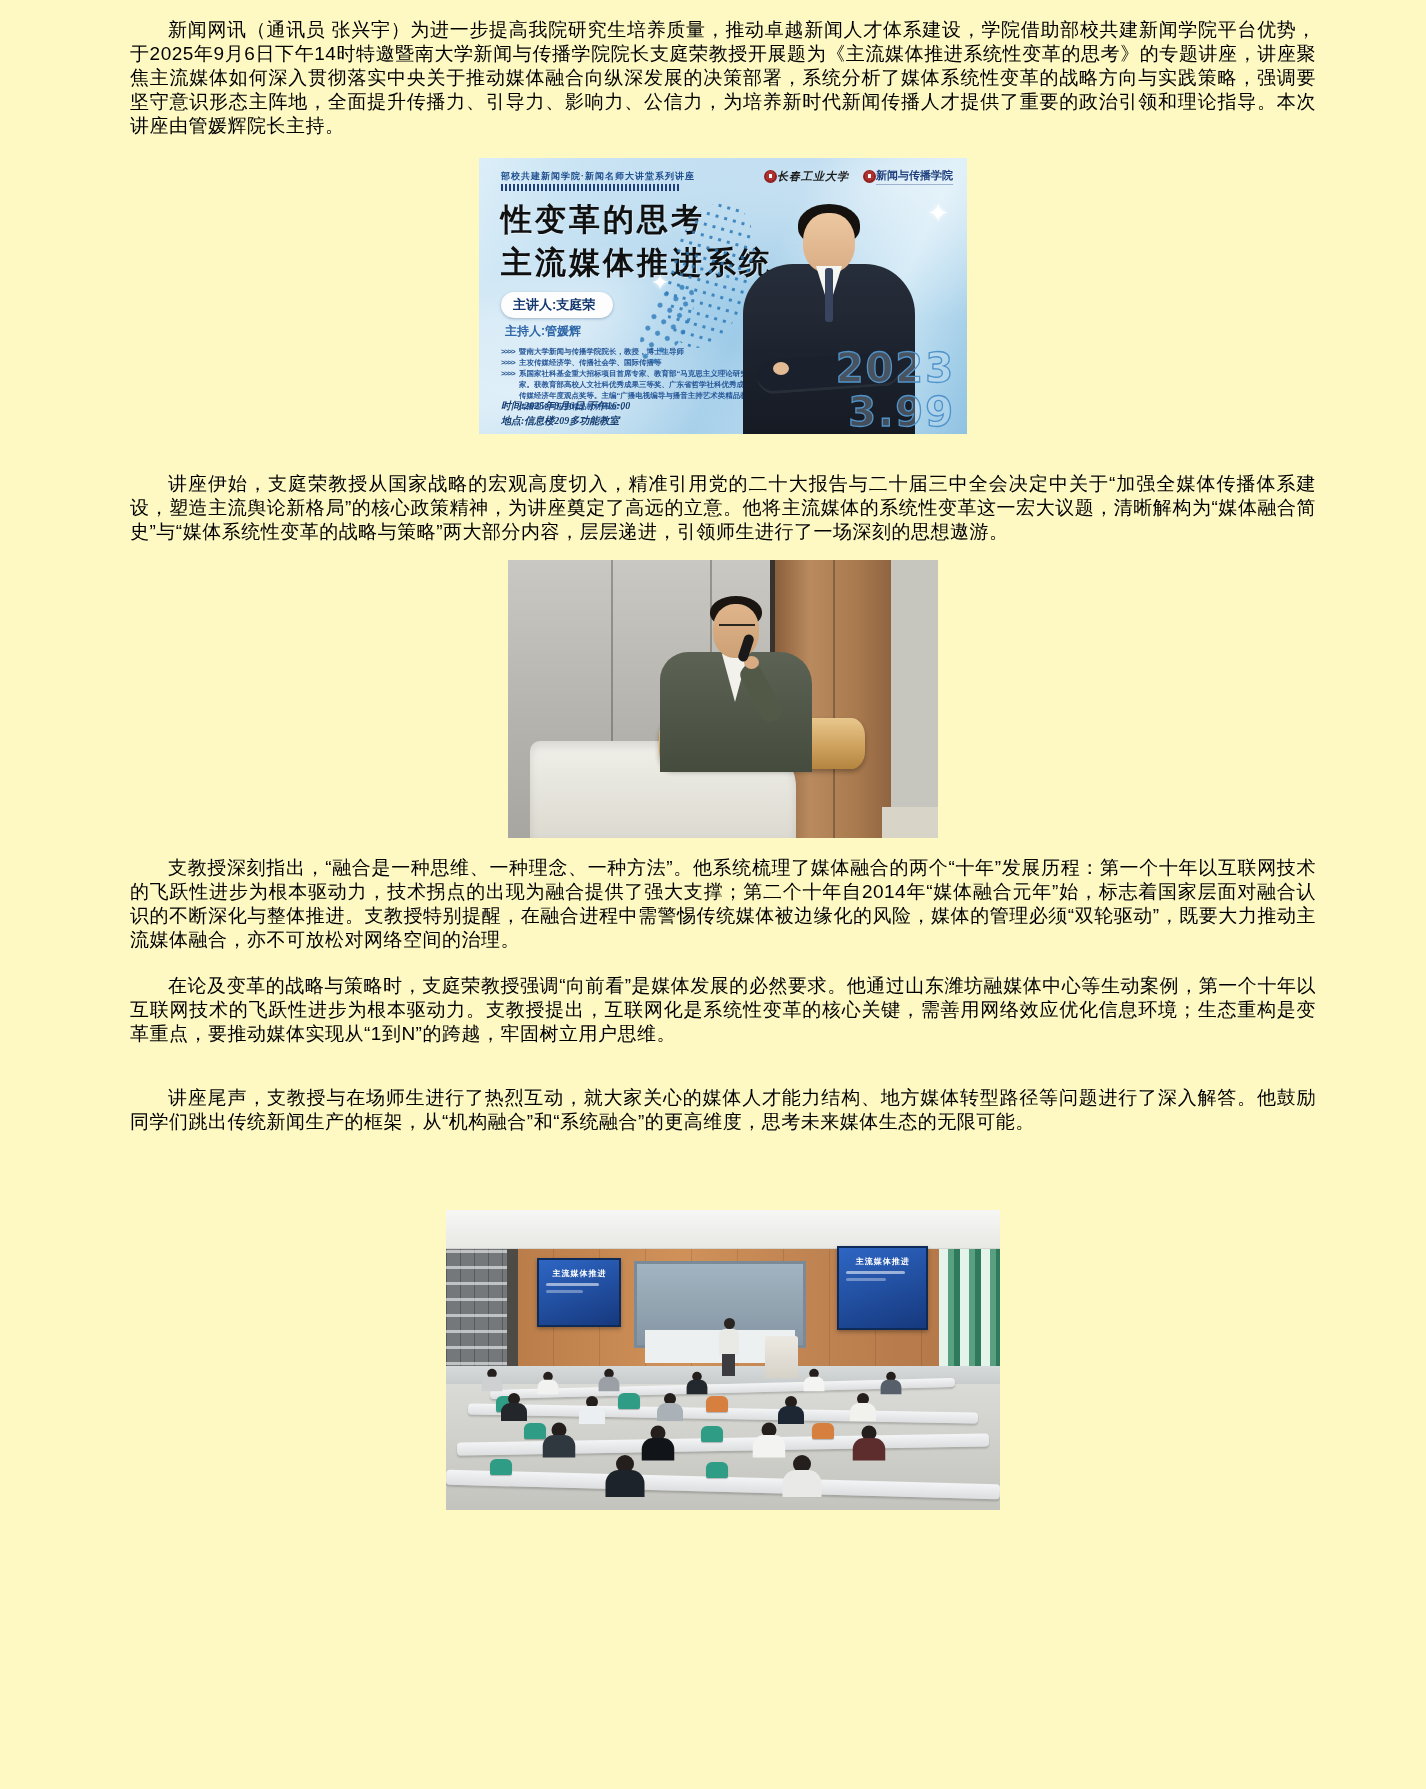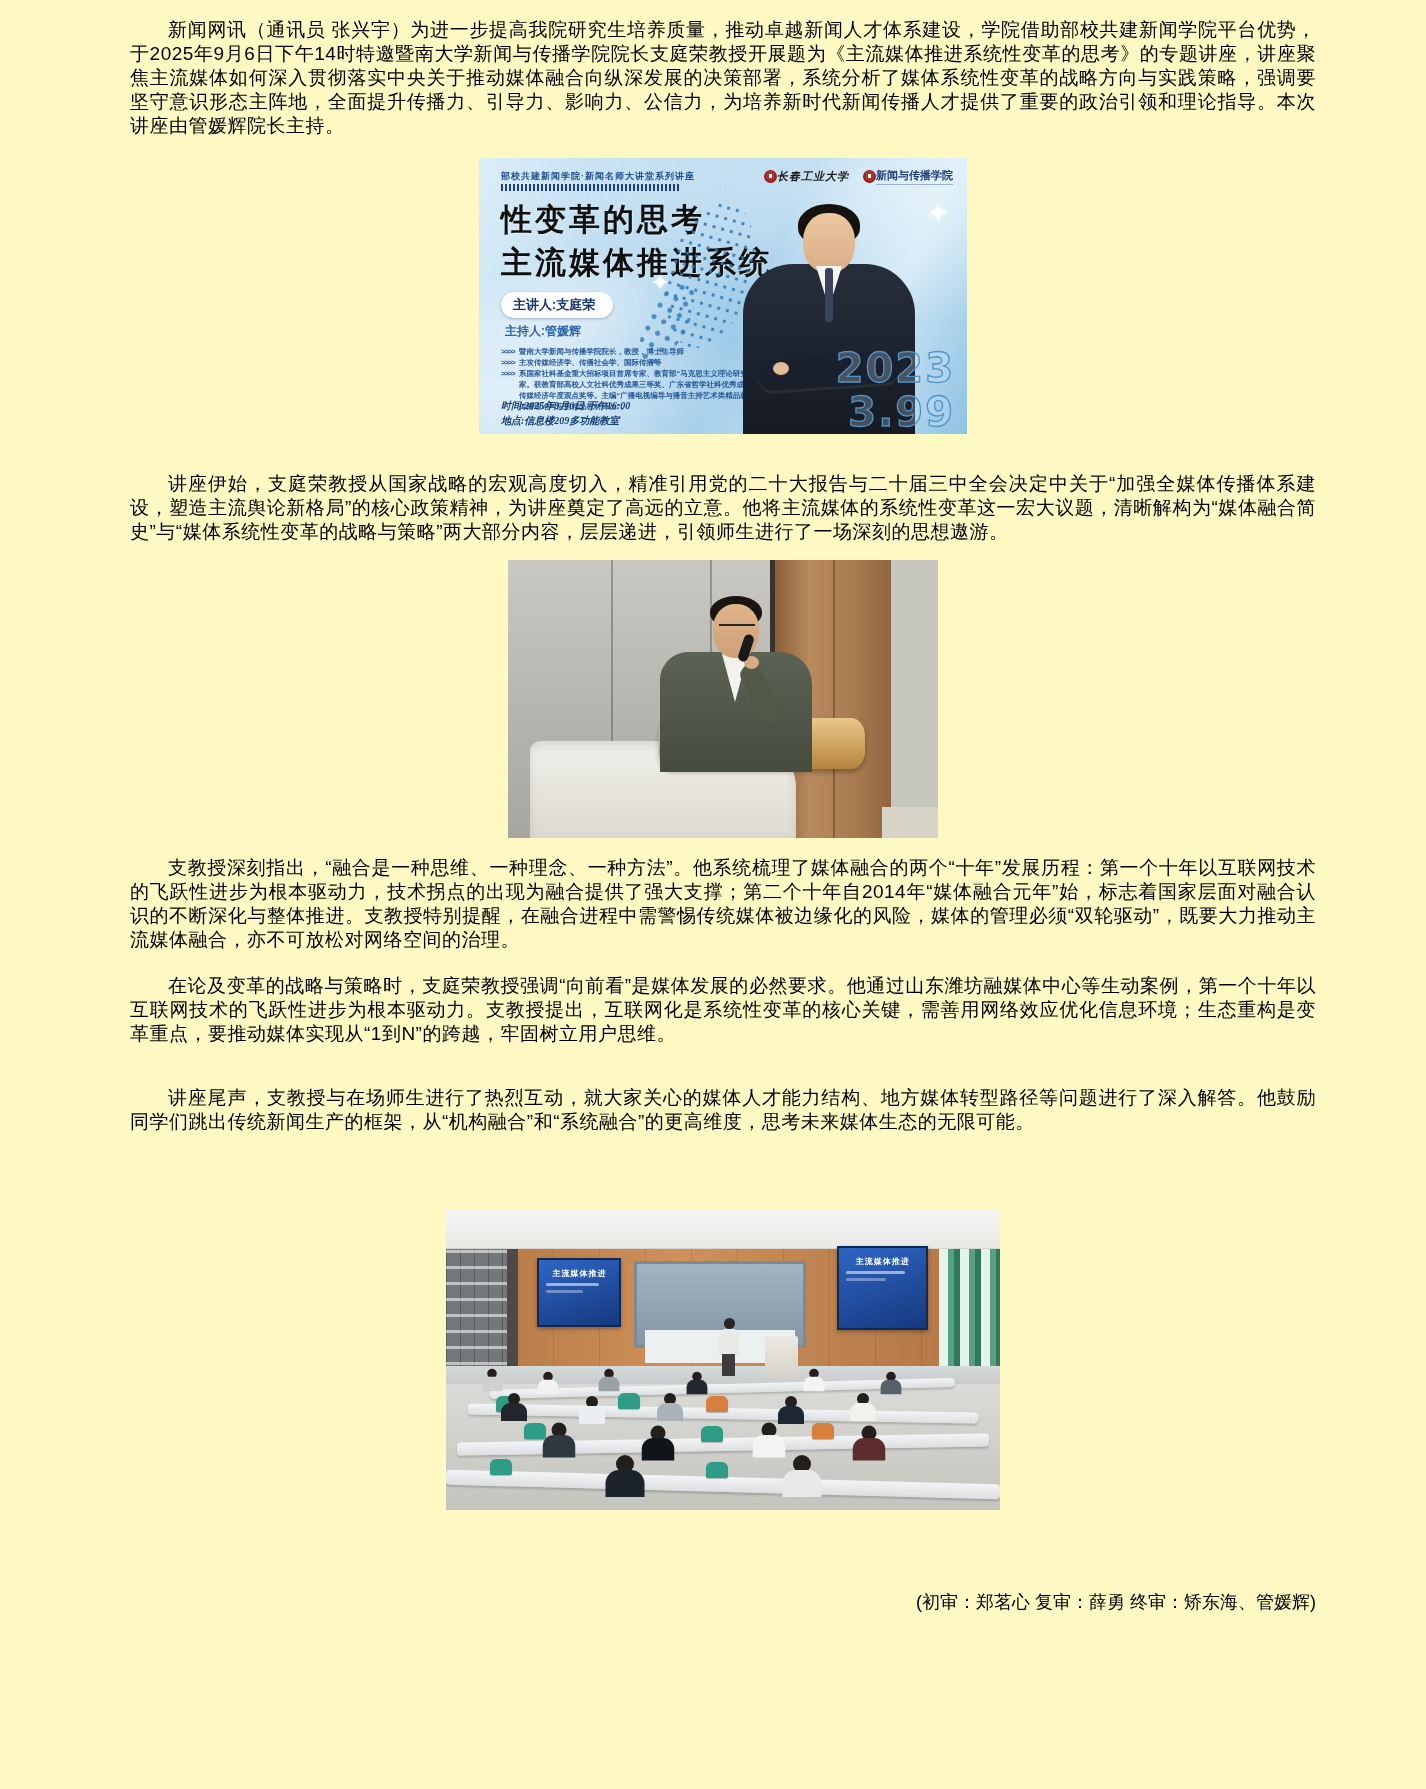--- a/index.html
+++ b/index.html
@@ -393,16 +393,15 @@
             <div class="st-body" style="background:#1c232b;"></div>
           </div>
         <div class="student" style="left:62%; top:84%; transform:scale(1.5);" data-interactable="false">
             <div class="st-head"></div>
             <div class="st-body" style="background:#e9e9e7;"></div>
           </div>
       </div>
     </div>
 
 
-    <p class="review-line" data-interactable="false">(初审：郑茗心 复审：薛勇 终审：矫东海、管媛辉)</p>
 
   </div>
 </div>
 
 </body></html>

